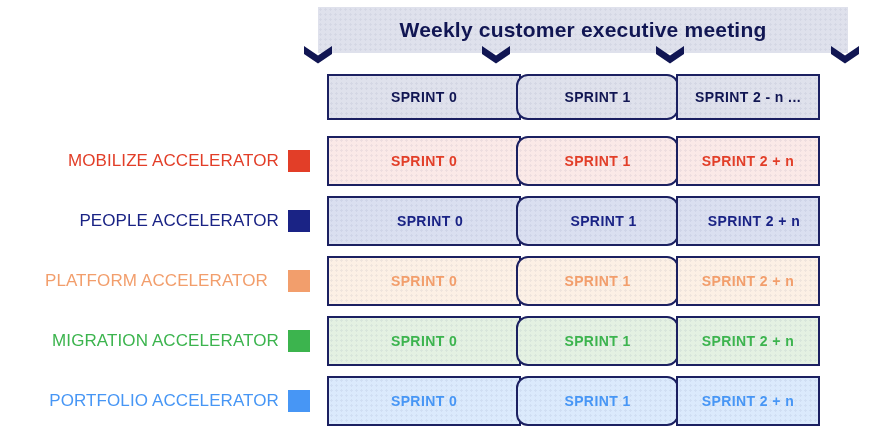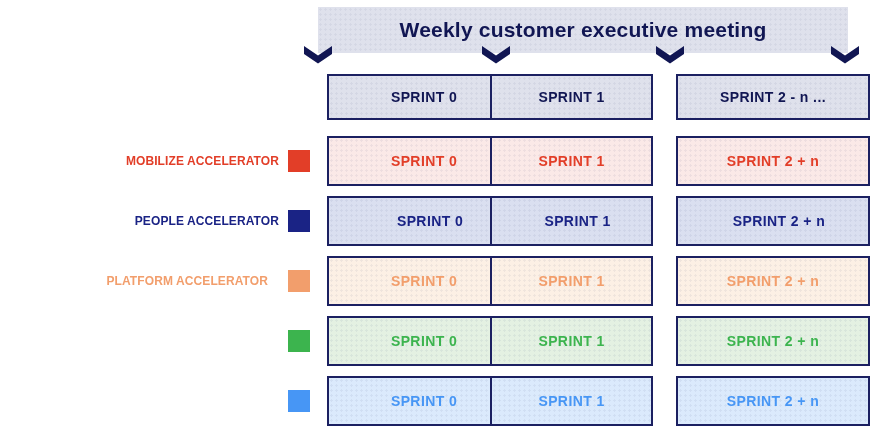--- a/index.html
+++ b/index.html
@@ -43,33 +43,33 @@
     border: 2px solid #1B2061;
     display: flex; align-items: center; justify-content: center;
     font-size: 14px;
     font-weight: 700;
     letter-spacing: 0.4px;
     background-image: radial-gradient(rgba(19,26,90,0.055) 1px, transparent 1.2px);
     background-size: 5px 5px;
   }
   .header-cell { top: 74px; height: 46px; }
   .c1 { left: 327px; width: 194px; }
-  .c2 { left: 490px; width: 163px; }
-  .c3 { left: 676px; width: 194px; }
+  .c2 { left: 516px; width: 163px; border-radius: 12px; }
+  .c3 { left: 676px; width: 144px; }
 
   
   .row-label-wrap {
     position: absolute;
     left: 0; width: 310px; height: 50px;
     display: flex; align-items: center; justify-content: flex-end;
     gap: 9px;
   }
   .row-label {
-    font-size: 12px;
-    font-weight: 700;
+    font-size: 17px;
+    font-weight: 400;
     letter-spacing: 0.1px;
     white-space: nowrap;
     margin-left: 36px;
   }
   .swatch { width: 22px; height: 22px; flex: none; }
 
   .r1 { top: 136px; }
   .r2 { top: 196px; padding-left: 12px; }
   .r3 { top: 256px; gap: 20px; }
   .r4 { top: 316px; }
@@ -127,26 +127,28 @@
 
   <div class="row-label-wrap r3">
     <span class="row-label" style="color: rgb(242, 158, 108);">PLATFORM ACCELERATOR</span>
     <span class="swatch" style="background-color: rgb(242, 158, 108);"></span>
   </div>
   <div class="cell r3 c1" style="background-color: rgb(252, 240, 229); color: rgb(242, 158, 108);">SPRINT 0</div>
   <div class="cell r3 c2" style="background-color: rgb(252, 240, 229); color: rgb(242, 158, 108);">SPRINT 1</div>
   <div class="cell r3 c3" style="background-color: rgb(252, 240, 229); color: rgb(242, 158, 108);">SPRINT 2 + n</div>
 
   <div class="row-label-wrap r4">
+    <span class="row-label" style="color: rgb(60, 180, 78);">MIGRATION ACCELERATOR</span>
     <span class="swatch" style="background-color: rgb(60, 180, 78);"></span>
   </div>
   <div class="cell r4 c1" style="background-color: rgb(228, 241, 226); color: rgb(60, 180, 78);">SPRINT 0</div>
   <div class="cell r4 c2" style="background-color: rgb(228, 241, 226); color: rgb(60, 180, 78);">SPRINT 1</div>
   <div class="cell r4 c3" style="background-color: rgb(228, 241, 226); color: rgb(60, 180, 78);">SPRINT 2 + n</div>
 
   <div class="row-label-wrap r5">
+    <span class="row-label" style="color: rgb(71, 150, 245);">PORTFOLIO ACCELERATOR</span>
     <span class="swatch" style="background-color: rgb(71, 150, 245);"></span>
   </div>
   <div class="cell r5 c1" style="background-color: rgb(219, 234, 252); color: rgb(71, 150, 245);">SPRINT 0</div>
   <div class="cell r5 c2" style="background-color: rgb(219, 234, 252); color: rgb(71, 150, 245);">SPRINT 1</div>
   <div class="cell r5 c3" style="background-color: rgb(219, 234, 252); color: rgb(71, 150, 245);">SPRINT 2 + n</div>
 
 </div>
 
 </body></html>

